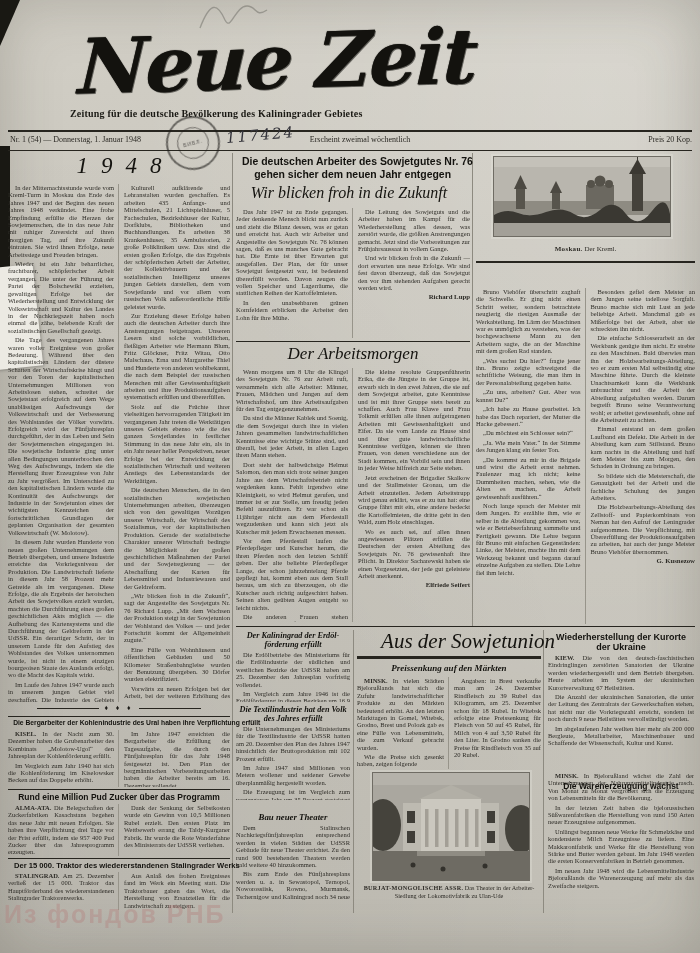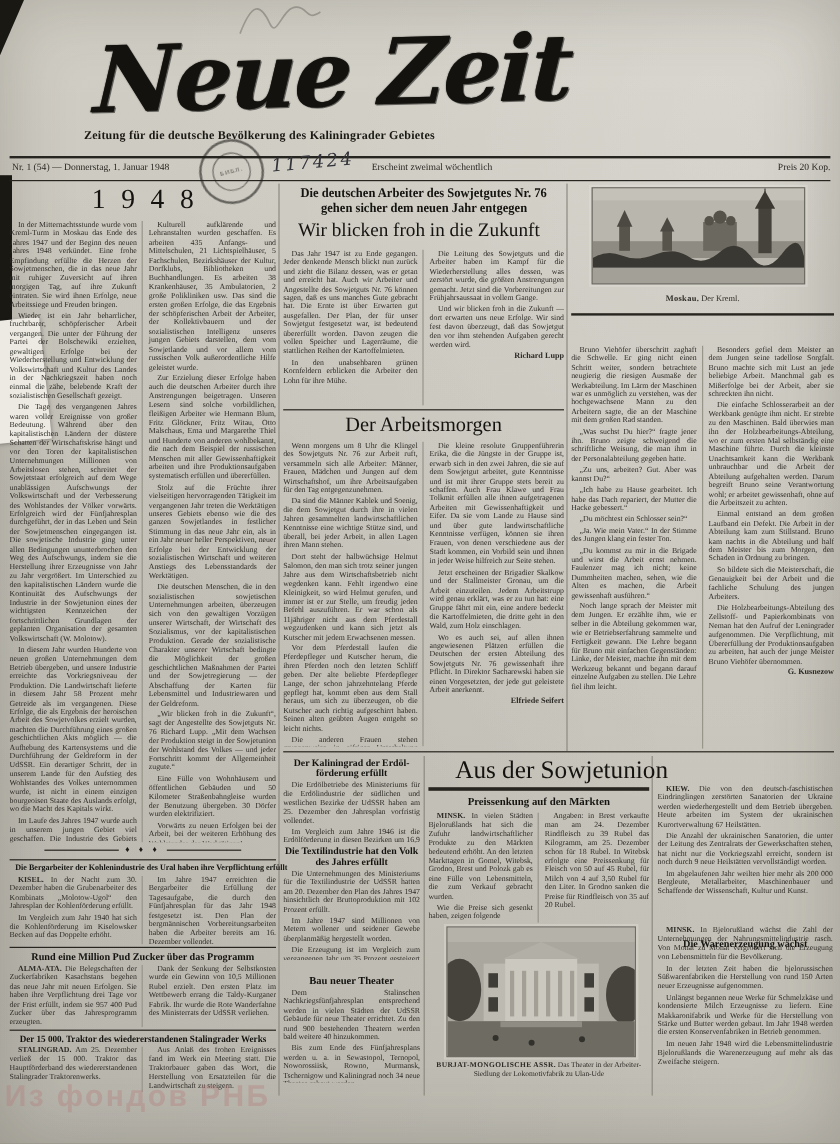--- a/index.html
+++ b/index.html
@@ -13,22 +13,22 @@
   .abs{position:absolute;}
   .rule-h{position:absolute;background:#27251f;}
   .rule-v{position:absolute;width:1px;background:#8d8a80;}
   .body-txt{font-size:6.5px;line-height:7.4px;text-align:justify;color:#2e2c27;
     -webkit-hyphens:auto;hyphens:auto;overflow:hidden;}
   .body-txt p{margin:0 0 2px 0;text-indent:7px;}
   .cols{display:flex;overflow:hidden;}
   .cols .col{flex:1;overflow:hidden;padding-right:4px;}
   .cols .col + .col{border-left:1px solid #97948a;padding-left:5px;padding-right:0;}
   .sig{text-align:right;font-weight:bold;font-size:6.8px;text-indent:0 !important;}
-  .h-sans{font-family:Liberation Serif, serif;font-weight:bold;text-align:center;color:#14130f;}
-  .h-serif{font-family:"Liberation Serif",serif;text-align:center;color:#14130f;}
+  .h-sans{font-family:Liberation Sans, sans-serif;font-weight:bold;text-align:center;color:#14130f;}
+  .h-serif{font-family:"Liberation Serif",serif;text-align:center;color:#14130f;font-style:italic;}
   .nowrap{white-space:nowrap;display:inline-block;transform-origin:center;}
   .caption{font-size:6.2px;text-align:center;color:#2e2c27;line-height:7.5px;}
   .caption b{letter-spacing:.3px;}
   .photo{border:1px solid #6f6c64;background:#b0ada5;box-shadow:0 0 0 2px rgba(230,228,220,.35);}
   .ornament{display:flex;align-items:center;justify-content:center;gap:5px;color:#1c1b17;}
   .ornament .bar{height:1px;background:#27251f;width:62px;}
   .ornament .dots{font-size:7px;letter-spacing:3px;line-height:6px;}
   #masthead-title{font-family:"DejaVu Serif",serif;font-style:italic;font-weight:bold;
     font-size:76px;line-height:100px;text-align:center;color:#13120e;
     transform:rotate(-1.6deg) skewX(-4deg);letter-spacing:-2px;
@@ -286,20 +286,24 @@
         <p>„Ja. Wie mein Vater.“ In der Stimme des Jungen klang ein fester Ton.</p>
         <p>„Du kommst zu mir in die Brigade und wirst die Arbeit ernst nehmen. Faulenzer mag ich nicht; keine Dummheiten machen, sehen, wie die Alten es machen, die Arbeit gewissenhaft ausführen.“</p>
         <p>Noch lange sprach der Meister mit dem Jungen. Er erzählte ihm, wie er selber in die Abteilung gekommen war, wie er Betriebserfahrung sammelte und Fertigkeit gewann. Die Lehre begann für Bruno mit einfachen Gegenständen: Linke, der Meister, machte ihn mit dem Werkzeug bekannt und begann darauf einzelne Aufgaben zu stellen. Die Lehre fiel ihm leicht.</p>
       </div>
     <div class="col">
       <span><p>Besonders gefiel dem Meister an dem Jungen seine tadellose Sorgfalt. Bruno machte sich mit Lust an jede beliebige Arbeit. Manchmal gab es Mißerfolge bei der Arbeit, aber sie schreckten ihn nicht.</p><p>Die einfache Schlosserarbeit an der Werkbank genügte ihm nicht. Er strebte zu den Maschinen. Bald überwies man ihn der Holzbearbeitungs-Abteilung, wo er zum ersten Mal selbständig eine Maschine führte. Durch die kleinste Unachtsamkeit kann die Werkbank unbrauchbar und die Arbeit der Abteilung aufgehalten werden. Darum begreift Bruno seine Verantwortung wohl; er arbeitet gewissenhaft, ohne auf die Arbeitszeit zu achten.</p><p>Einmal entstand an dem großen Laufband ein Defekt. Die Arbeit in der Abteilung kam zum Stillstand. Bruno kam nachts in die Abteilung und half dem Meister bis zum Morgen, den Schaden in Ordnung zu bringen.</p><p>So bildete sich die Meisterschaft, die Genauigkeit bei der Arbeit und die fachliche Schulung des jungen Arbeiters.</p><p>Die Holzbearbeitungs-Abteilung des Zellstoff- und Papierkombinats von Neman hat den Aufruf der Leningrader aufgenommen. Die Verpflichtung, mit Übererfüllung der Produktionsaufgaben zu arbeiten, hat auch der junge Meister Bruno Viehöfer übernommen.</p></span>
       <p class="sig">G. Kusnezow</p>
     </div>
   </div>
 
+  <div class="abs h-sans" style="left:548px;top:632px;width:146px;font-size:9px;line-height:10px;">
+    <span>Wiederherstellung der Kurorte</span><br>
+    <span>der Ukraine</span>
+  </div>
   <div class="abs body-txt" style="left:548px;top:654px;width:146px;height:102px;">
       <p><b>KIEW. </b>Die von den deutsch-faschistischen Eindringlingen zerstörten Sanatorien der Ukraine werden wiederhergestellt und dem Betrieb übergeben. Heute arbeiten im System der ukrainischen Kurortverwaltung 67 Heilstätten.</p>
       <p>Die Anzahl der ukrainischen Sanatorien, die unter der Leitung des Zentralrats der Gewerkschaften stehen, hat nicht nur die Vorkriegszahl erreicht, sondern ist noch durch 9 neue Heilstätten vervollständigt worden.</p>
       <p>Im abgelaufenen Jahr weilten hier mehr als 200 000 Bergleute, Metallarbeiter, Maschinenbauer und Schaffende der Wissenschaft, Kultur und Kunst.</p>
     </div>
 
   <div class="abs h-sans" style="left:548px;top:761px;width:146px;font-size:8.5px;margin-top:20px;">Die Warenerzeugung wächst</div>
   <div class="abs body-txt" style="left:548px;top:772px;width:146px;height:130px;">
       <p><b>MINSK. </b>In Bjelorußland wächst die Zahl der Unternehmungen der Nahrungsmittelindustrie rasch. Von Monat zu Monat vergrößert sich die Erzeugung von Lebensmitteln für die Bevölkerung.</p>
       <p>In der letzten Zeit haben die bjelorussischen Süßwarenfabriken die Herstellung von rund 150 Arten neuer Erzeugnisse aufgenommen.</p>

